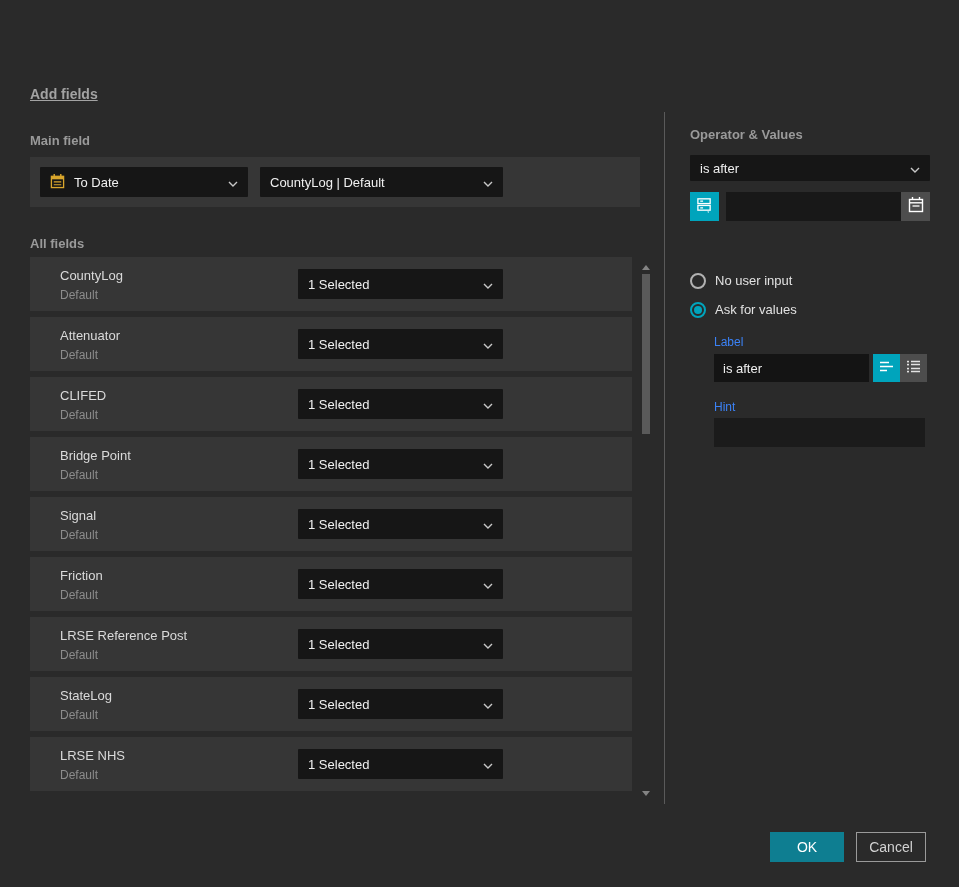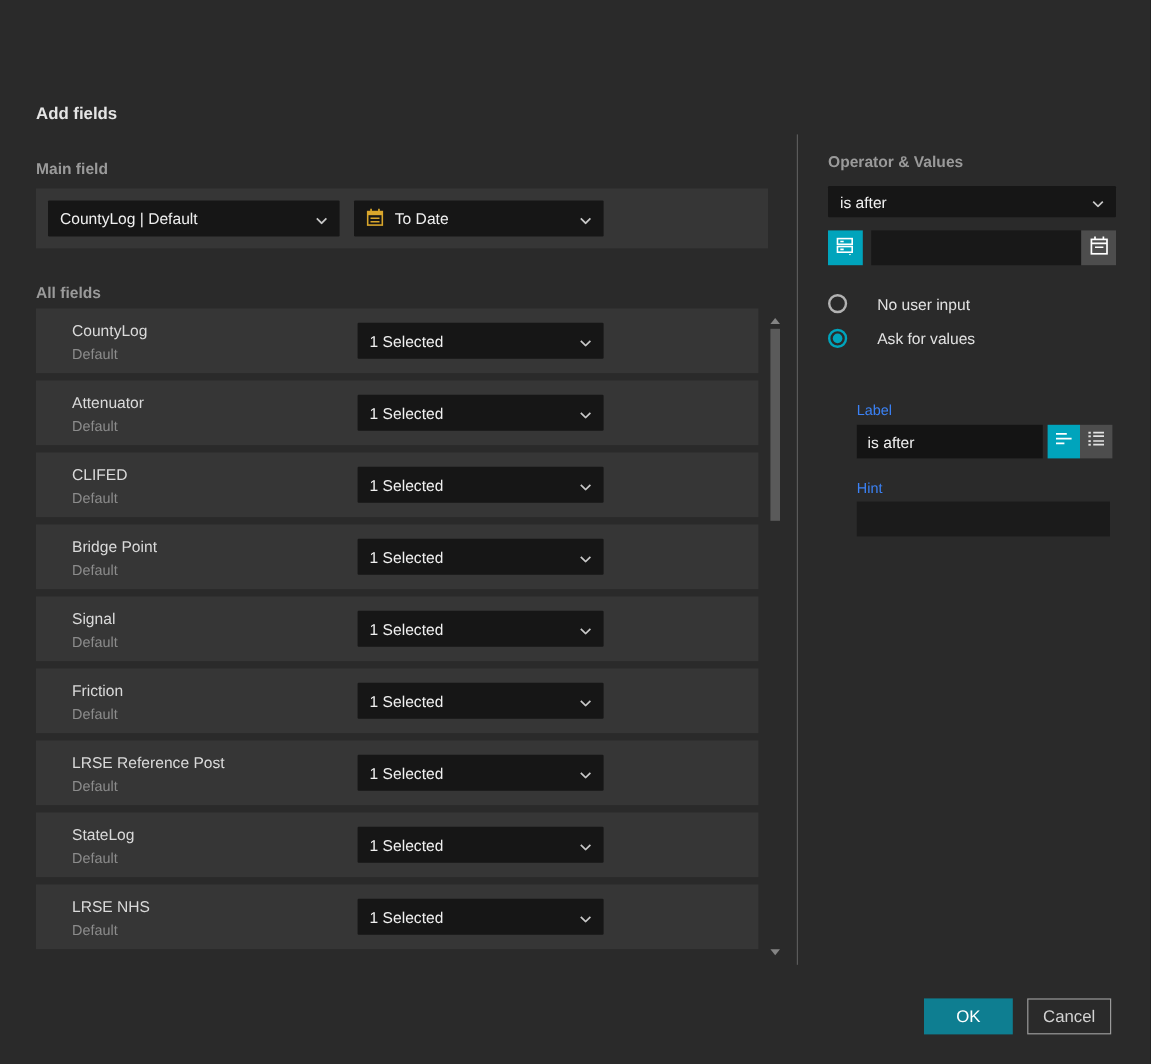--- a/index.html
+++ b/index.html
@@ -16,21 +16,21 @@
     position: absolute; top: 0; left: 0; right: 0; height: 53px;
     display: flex; align-items: center; padding: 0 20px 0 14px;
     border-bottom: 1px solid #8d8d8d;
   }
   .titlebar h1 { font-size: 16px; font-weight: bold; color: #d6d6d6; letter-spacing: .2px; }
   .close-btn { position: absolute; right: 16px; top: 16px; width: 22px; height: 22px;
     display: flex; align-items: center; justify-content: center; cursor: pointer; }
 
   
   .sec-label { position: absolute; font-size: 13px; font-weight: bold; color: #9a9a9a; }
-  .heading-add { position: absolute; left: 30px; top: 86px; font-size: 14px; font-weight: bold; color: #e5e5e5; }
+  .heading-add { position: absolute; left: 30px; top: 86px; font-size: 14px; font-weight: bold; color: #a3a3a3; text-decoration: underline; }
 
   
   .select {
     background: #161616; color: #f0f0f0; font-size: 13px;
     display: flex; align-items: center; padding: 0 10px;
     justify-content: space-between; cursor: pointer; border-radius: 1px;
   }
   .select .sel-text { white-space: nowrap; overflow: hidden; }
   .select .with-icon { display: flex; align-items: center; gap: 9px; }
 
@@ -64,21 +64,21 @@
   .divider { position: absolute; left: 664px; top: 112px; width: 1px; height: 692px; background: #5a5a5a; }
   .op-select { position: absolute; left: 690px; top: 155px; width: 240px; height: 26px; }
 
   .icon-btn { display: flex; align-items: center; justify-content: center; cursor: pointer; }
   .btn-teal-sq { position: absolute; left: 690px; top: 192px; width: 29px; height: 29px; background: #00a4bc; }
   .date-input  { position: absolute; left: 726px; top: 192px; width: 175px; height: 29px;
                  background: #181818; border: none; color: #f0f0f0; font-size: 13px; padding: 0 8px;
                  font-family: "Liberation Sans", sans-serif; }
   .btn-cal     { position: absolute; left: 901px; top: 192px; width: 29px; height: 29px; background: #4d4d4d; }
 
-  .radio-row { position: absolute; left: 690px; display: flex; align-items: center; gap: 25px; cursor: pointer; }
+  .radio-row { position: absolute; left: 690px; display: flex; gap: 9px; cursor: pointer; margin-top: 28px; }
   .radio { width: 16px; height: 16px; border-radius: 50%; border: 2px solid #b2b2b2; background: transparent; }
   .radio.checked { border-color: #00a4bc; position: relative; }
   .radio.checked::after { content: ""; position: absolute; left: 2px; top: 2px; width: 8px; height: 8px;
     border-radius: 50%; background: #00a4bc; }
   .radio-label { font-size: 13px; color: #e2e2e2; }
 
   .choose-btn { position: absolute; left: 714px; top: 304px; width: 216px; height: 26px;
     background: #0e7e91; color: #ffffff; font-size: 13px; border: none; cursor: pointer;
     display: flex; align-items: center; justify-content: center;
     font-family: "Liberation Sans", sans-serif; }
@@ -107,46 +107,46 @@
 <body>
 
 <div class="dialog">
 
 
   <div class="heading-add">Add fields</div>
 
   <div class="sec-label" style="left:30px; top:133px;">Main field</div>
 
   <div class="main-row">
-    <div class="select main-select-field">
-      <span class="sel-text">CountyLog | Default</span>
-      <span>
-        <svg width="10" height="6" viewBox="0 0 10 6">
-            <path d="M1 1 L5 5 L9 1" stroke="#c8c8c8" stroke-width="1.4" fill="none"></path>
-          </svg>
-      </span>
-    </div>
     <div class="select main-select-date">
       <span class="with-icon">
         <span>
           <svg width="15" height="16" viewBox="0 0 16 17">
             <path d="M4.5 1 v3 M11.5 1 v3" stroke="#d9a62c" stroke-width="1.5" fill="none"></path>
             <rect x="1.5" y="3.5" width="13" height="12" fill="none" stroke="#d9a62c" stroke-width="1.4"></rect>
             <rect x="1.5" y="3.5" width="13" height="3.2" fill="#d9a62c" stroke="none"></rect>
             <path d="M4 9.5 h8 M4 12.5 h8" stroke="#d9a62c" stroke-width="1.3" fill="none"></path>
           </svg>
         </span>
         <span class="sel-text">To Date</span>
       </span>
       <span>
         <svg width="10" height="6" viewBox="0 0 10 6">
             <path d="M1 1 L5 5 L9 1" stroke="#c8c8c8" stroke-width="1.4" fill="none"></path>
           </svg>
       </span>
     </div>
+    <div class="select main-select-field">
+      <span class="sel-text">CountyLog | Default</span>
+      <span>
+        <svg width="10" height="6" viewBox="0 0 10 6">
+            <path d="M1 1 L5 5 L9 1" stroke="#c8c8c8" stroke-width="1.4" fill="none"></path>
+          </svg>
+      </span>
+    </div>
   </div>
 
   <div class="sec-label" style="left:30px; top:236px;">All fields</div>
 
   <div class="fields-list">
 
     <div class="row">
       <div class="row-name">CountyLog</div>
       <div class="row-sub">Default</div>
       <div class="select row-select">

